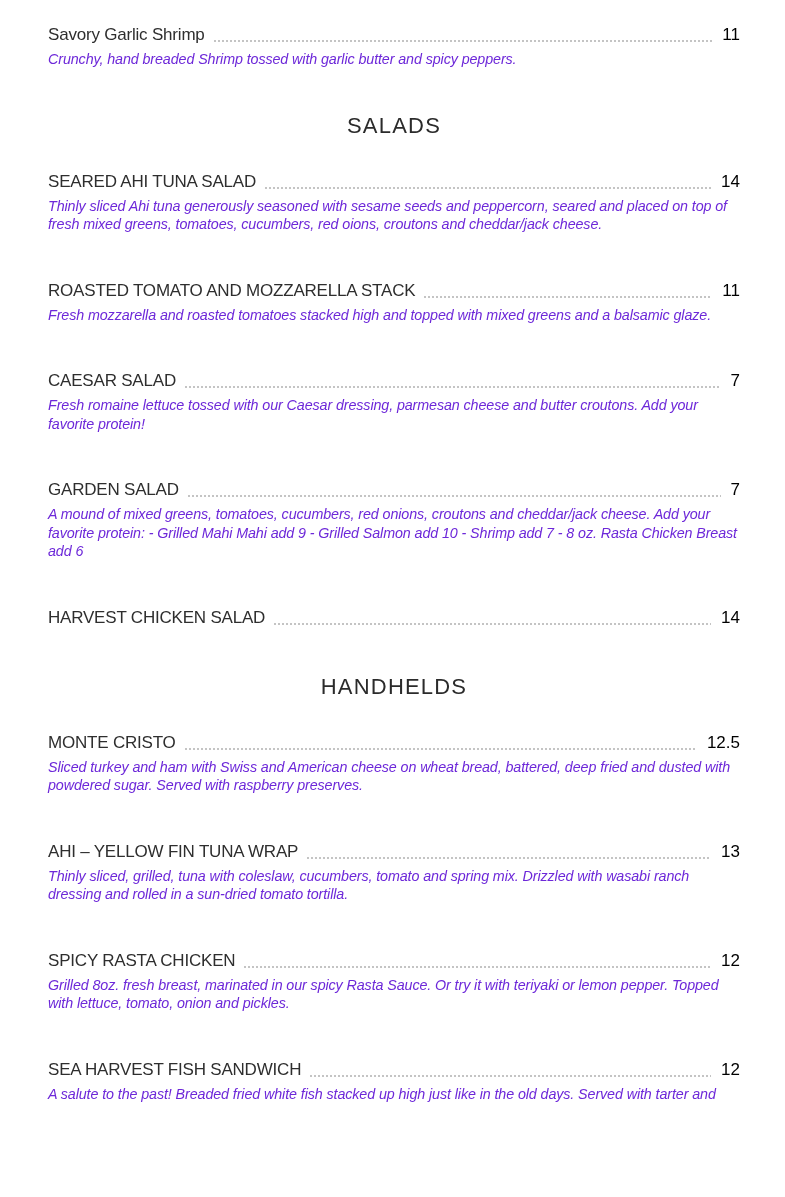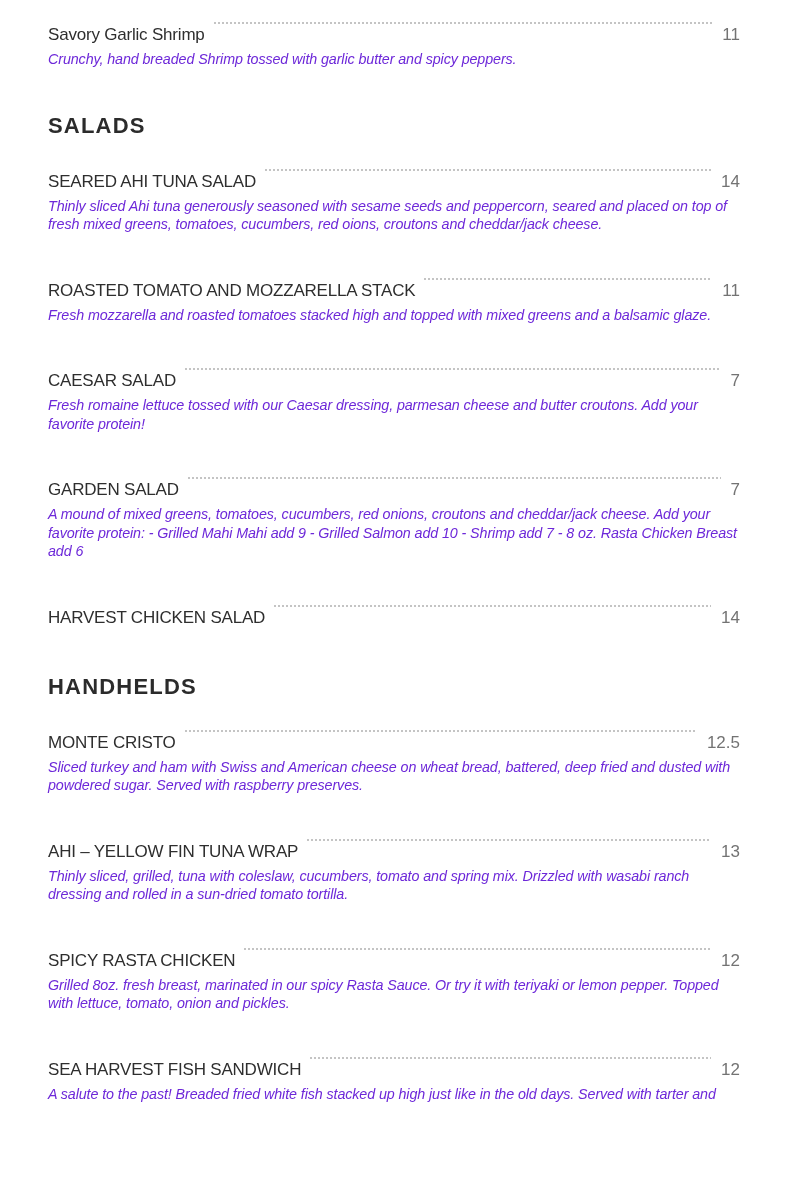--- a/index.html
+++ b/index.html
@@ -11,32 +11,33 @@
     font-family: "Liberation Sans", sans-serif;
   }
   .menu-page {
     width: 785px;
     height: 1197px;
     overflow: hidden;
     background: #ffffff;
     padding: 22px 45px 0 48px;
   }
   .section-header {
+    text-align: center;
     font-size: 22px;
     line-height: 26px;
-    font-weight: 700;
+    font-weight: 400;
     letter-spacing: 1.2px;
     color: #2b2b2b;
     margin-top: 38px;
     margin-bottom: 30px;
   }
   .menu-item { margin-bottom: 44px; }
   .item-row {
     display: flex;
-    align-items: flex-start;
+    align-items: flex-end;
   }
   .item-name {
     font-size: 17px;
     line-height: 25px;
     font-weight: 400;
     color: #2e2e2e;
     letter-spacing: -0.2px;
     white-space: nowrap;
     flex: 0 0 auto;
   }
@@ -46,21 +47,21 @@
     margin: 0 10px 5px 8px;
     background-image: radial-gradient(circle, #c4c4c4 1px, rgba(0,0,0,0) 1.1px);
     background-size: 4px 2px;
     background-repeat: repeat-x;
     background-position: left bottom;
   }
   .item-price {
     font-size: 17px;
     line-height: 25px;
     font-weight: 400;
-    color: #737373;
+    color: #000000;
     flex: 0 0 auto;
     white-space: nowrap;
   }
   .item-desc {
     margin-top: 3px;
     font-size: 14.3px;
     line-height: 18.5px;
     font-style: italic;
     color: #6d28d9;
     letter-spacing: -0.1px;

